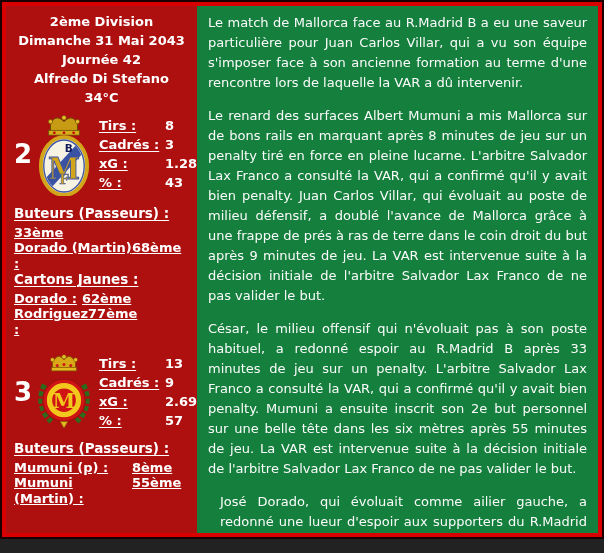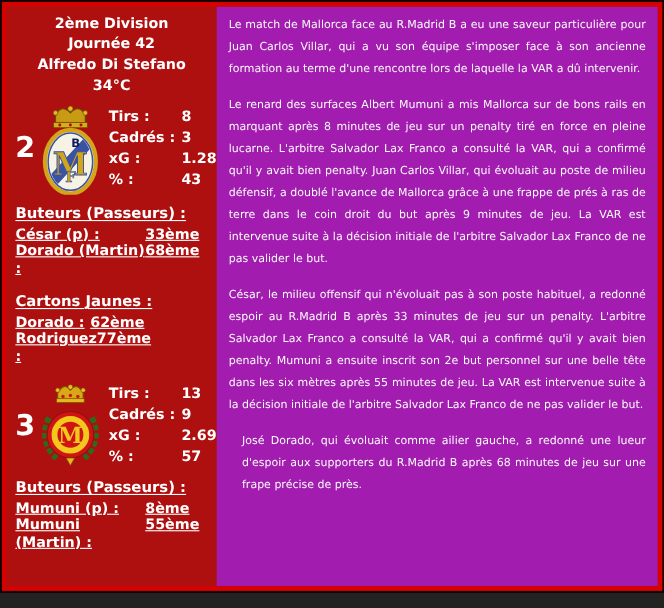--- a/index.html
+++ b/index.html
@@ -24,52 +24,53 @@
   .sidebar{
     position:absolute;left:0;top:0;bottom:0;width:191px;
     color:#ffffff;font-weight:bold;overflow:hidden;
   }
   .match-header{padding-top:6px;text-align:center;font-size:13px;line-height:19px;}
   .team-row{display:flex;align-items:center;padding-left:5px;margin-top:4px;height:86px;}
   .score{width:26px;text-align:center;font-size:26px;line-height:26px;}
   .crest{width:54px;flex:0 0 54px;margin:0 2px;}
   .stats{margin-left:6px;font-size:13px;line-height:19px;}
   .stat-line{display:flex;}
-  .stat-label{flex:0 0 66px;text-underline-offset:2px;text-decoration-thickness:1px;}
+  .stat-label{flex:0 0 66px;text-decoration:underline;text-underline-offset:2px;text-decoration-thickness:1px;}
   .stat-value{text-align:left;}
   .list{padding-left:8px;font-size:13px;line-height:15.5px;text-decoration:underline;}
   .list-heading{font-size:13.5px;margin-bottom:3px;text-decoration:underline;text-underline-offset:2px;text-decoration-thickness:1px;display:inline-block;}
   .sec-buteurs1{margin-top:9px;}
-  .sec-cartons1{margin-top:15px;}
+  .sec-cartons1{margin-top:1px;}
   .sec-buteurs2{margin-top:6px;}
   .p-row{display:flex;}
   .p-name{flex:0 0 118px;}
   .p-name-short{flex:0 0 68px;}
   
   .report{
     position:absolute;left:191px;top:0;right:0;bottom:0;
-    background:#a21caf;color:#fbfbfb;
+    background:#15803d;color:#fbfbfb;
     padding:7px 11px 6px 11px;
-    font-size:10px;line-height:20px;
+    font-size:13px;line-height:20px;
     text-align:justify;
     overflow:hidden;
   }
   .report p{margin:0 0 13px 0;}
   .report p:last-child{margin-bottom:0;margin-left:12px;}
 </style>
 </head>
 <body>
 
 <div class="app">
   <div class="frame">
 
     <div class="sidebar">
 
       <div class="match-header">
         <div>2ème Division</div>
+        <div>Dimanche 31 Mai 2043</div>
         <div>Journée 42</div>
         <div>Alfredo Di Stefano</div>
         <div>34°C</div>
       </div>
 
       <div class="team-row">
         <div class="score">2</div>
         <svg class="crest" viewBox="0 0 56 88">
           <path d="M14 22 L14 13 C17 5 22 4 28 10 C34 4 39 5 42 13 L42 22 Z" fill="#c79c14" stroke="#6b4b00" stroke-width="1"></path>
           <circle cx="14" cy="10" r="2.2" fill="#e2bb2a" stroke="#6b4b00" stroke-width="0.6"></circle>
@@ -105,21 +106,20 @@
           <div class="stat-line">
             <span class="stat-label">% :</span>
             <span class="stat-value">43</span>
           </div>
         </div>
       </div>
 
       <div class="list sec-buteurs1">
         <span class="list-heading">Buteurs (Passeurs) :</span>
         <div class="p-row">
-          <span class="p-name">César (p) :</span>
           <span class="p-min">33ème</span>
         </div>
         <div class="p-row">
           <span class="p-name">Dorado (Martin) :</span>
           <span class="p-min">68ème</span>
         </div>
       </div>
 
       <div class="list sec-cartons1">
         <span class="list-heading">Cartons Jaunes :</span>

